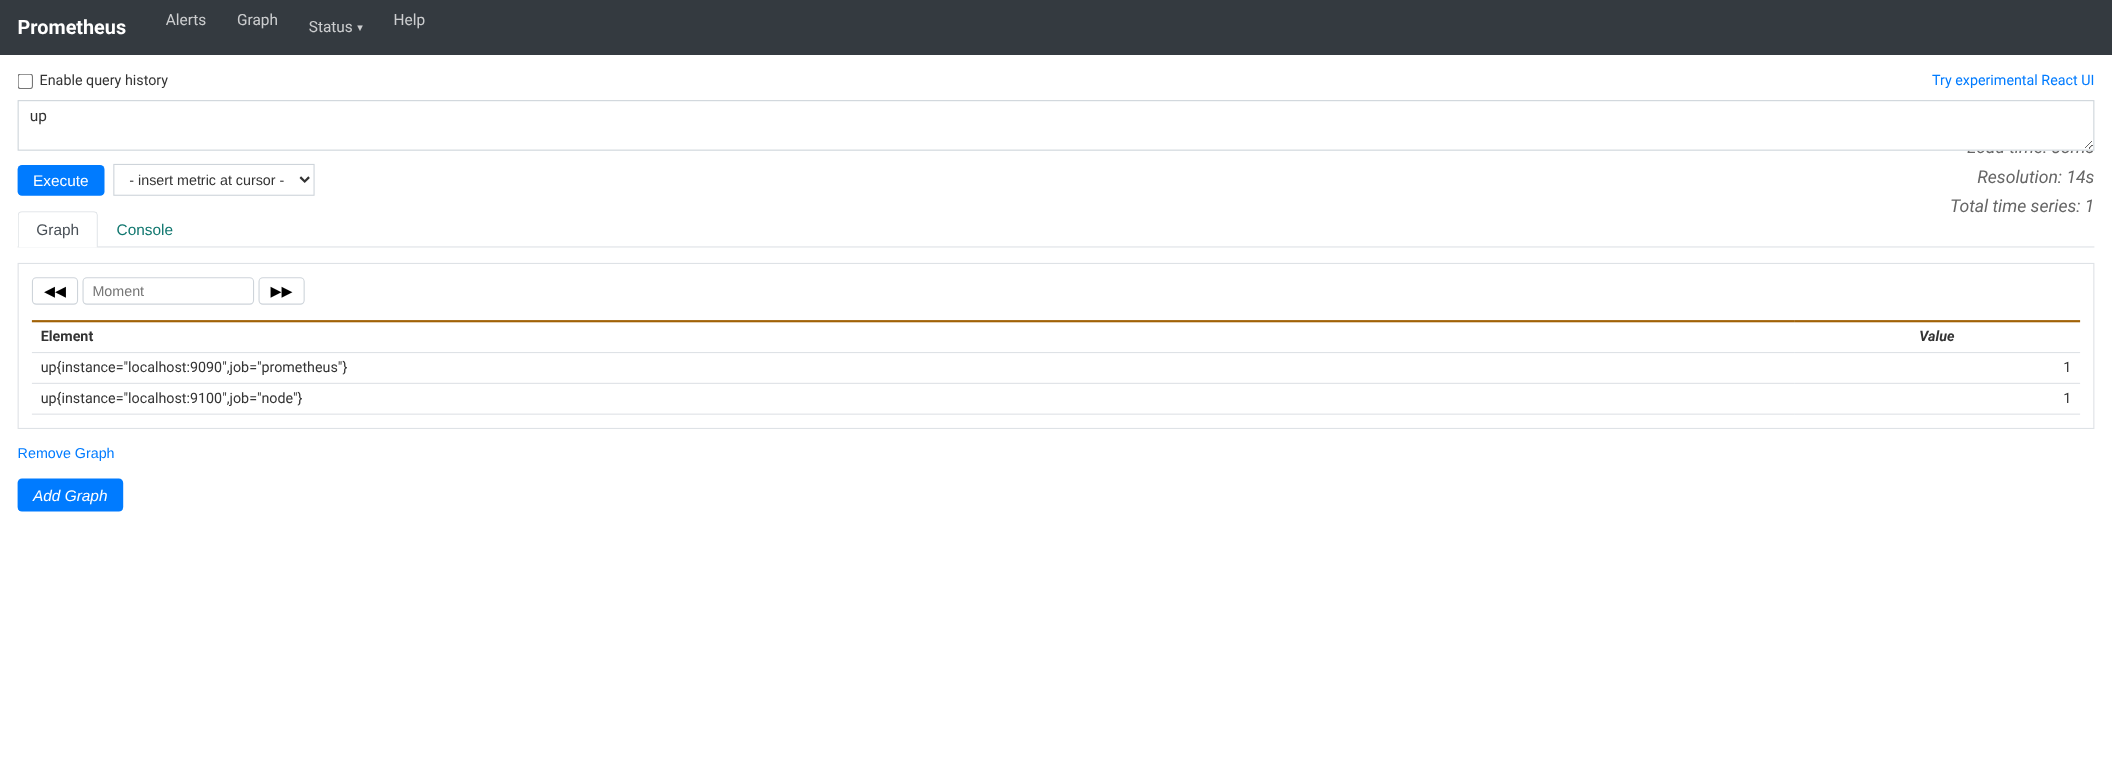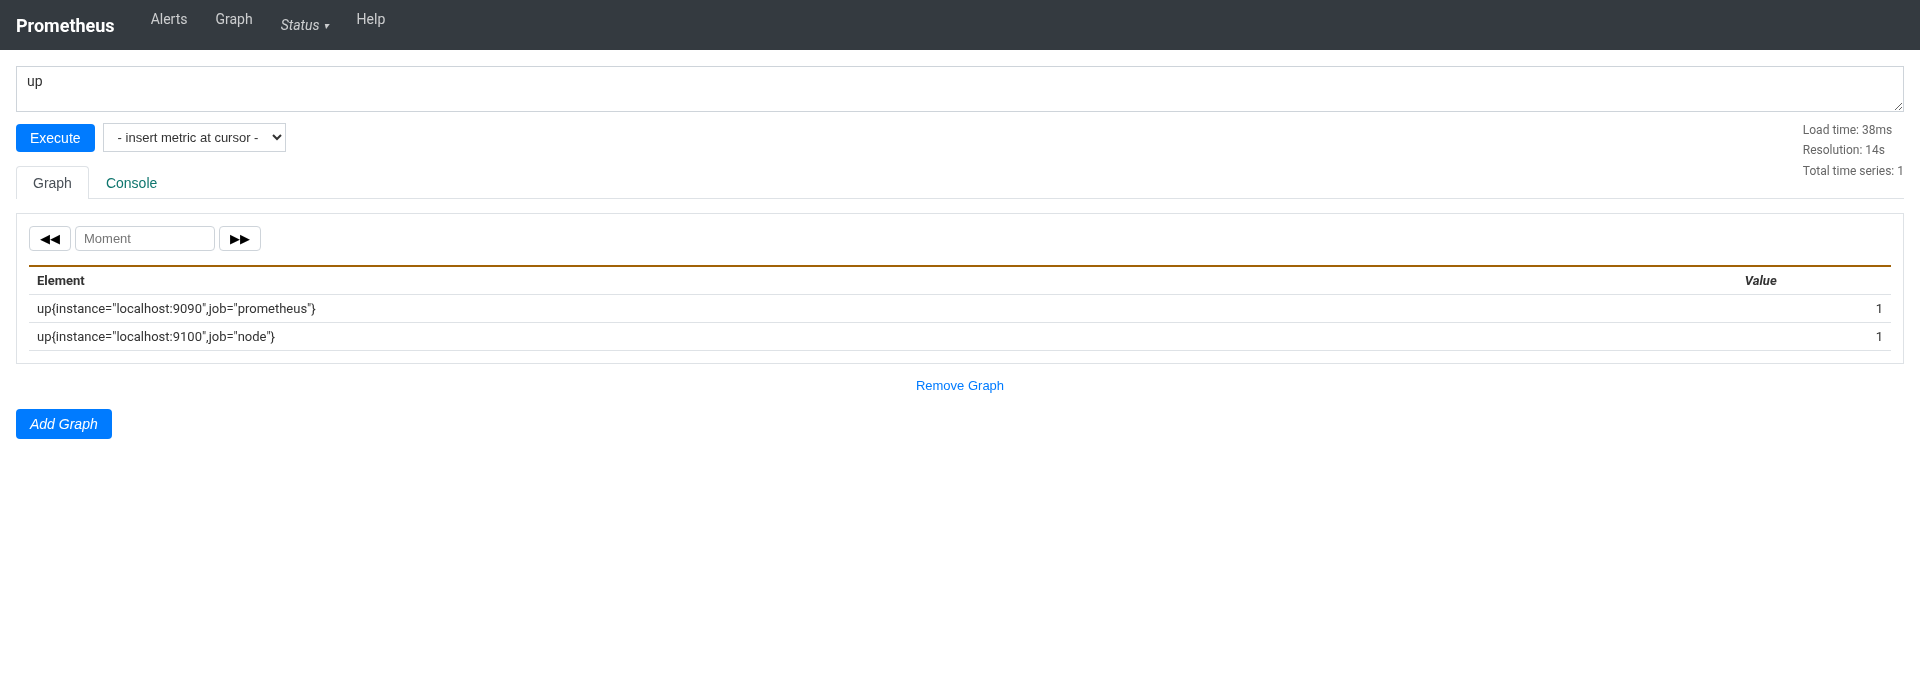--- a/index.html
+++ b/index.html
@@ -33,21 +33,20 @@
       font-size: 14px;
     }
     .nav-links li.has-dropdown {
       display: flex;
       align-items: center;
     }
     .nav-links li.has-dropdown a {
       display: flex;
       align-items: center;
       gap: 4px;
-      font-style: italic;
     }
     .dropdown-arrow {
       font-size: 10px;
       color: rgba(255,255,255,0.75);
     }
 
     
     .main {
       padding: 16px;
     }
@@ -166,21 +165,21 @@
       cursor: pointer;
       border-radius: 4px;
       font-size: 13px;
     }
     .moment-input {
       padding: 4px 8px;
       border: 1px solid #ced4da;
       border-radius: 4px;
       font-size: 13px;
       color: #555;
-      width: 140px;
+      width: 156px;
     }
 
     
     .data-table {
       width: 100%;
       border-collapse: collapse;
       font-size: 13px;
     }
     .data-table th {
       text-align: left;
@@ -198,21 +197,21 @@
       padding: 6px 8px;
       border-bottom: 1px solid #dee2e6;
     }
     .data-table td.value-cell {
       text-align: right;
     }
 
     
     .remove-graph-row {
       display: flex;
-      justify-content: center;
+      justify-content: flex-start;
       margin-bottom: 12px;
     }
     .btn-remove-graph {
       background: none;
       border: none;
       color: #007bff;
       cursor: pointer;
       font-size: 13px;
       padding: 4px 0;
     }
@@ -227,24 +226,25 @@
       font-size: 14px;
       cursor: pointer;
       font-style: italic;
     }
 
     
     .stats-wrapper {
       position: absolute;
       right: 16px;
       top: 70px;
-      font-size: 12px;
+      font-size: 16px;
       color: #666;
-      text-align: left;
+      text-align: right;
       line-height: 1.7;
+      font-style: italic;
     }
   </style>
 </head>
 <body>
 
 <nav class="navbar">
   <a class="navbar-brand" href="#">Prometheus</a>
   <ul class="nav-links">
     <li>
       <a href="#">Alerts</a>
@@ -260,20 +260,27 @@
     </li>
     <li>
       <a href="#">Help</a>
     </li>
   </ul>
 </nav>
 
 <div class="main" style="position:relative;">
 
   
+  <div class="top-bar">
+    <label class="enable-query-history">
+      <input type="checkbox" style="">
+      <span>Enable query history</span>
+    </label>
+    <a href="#" class="try-react-ui">Try experimental React UI</a>
+  </div>
 
   
   <div class="stats-wrapper">
     <div>Load time: 38ms</div>
     <div>Resolution: 14s</div>
     <div>Total time series: 1</div>
   </div>
 
   
   <div class="query-container">

